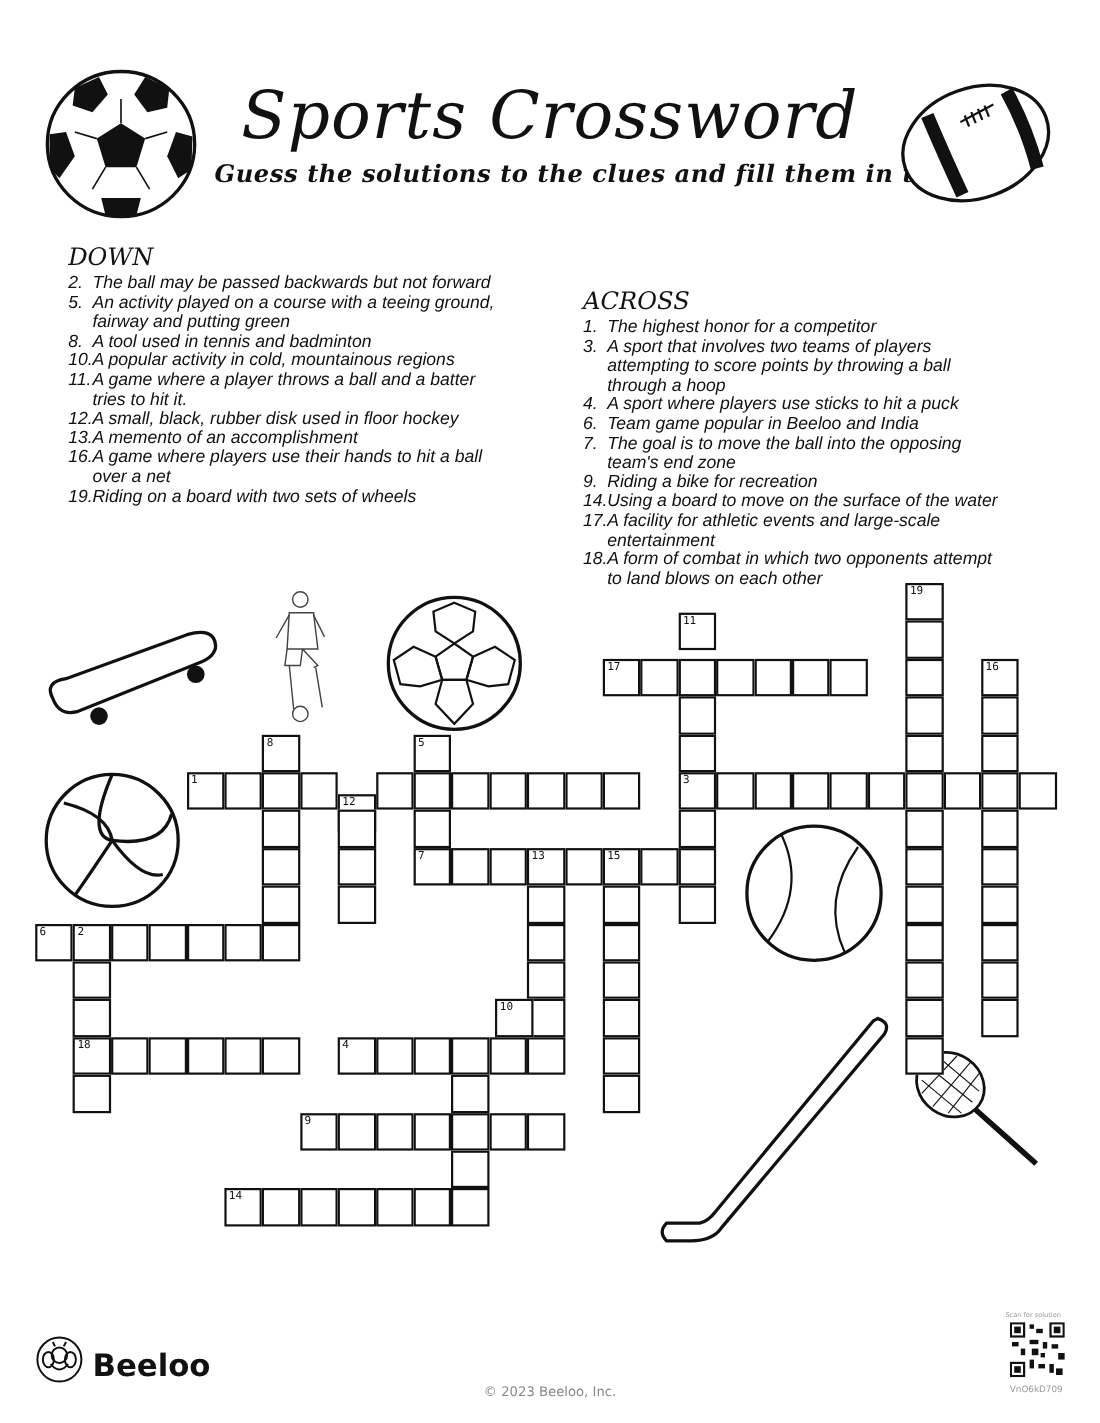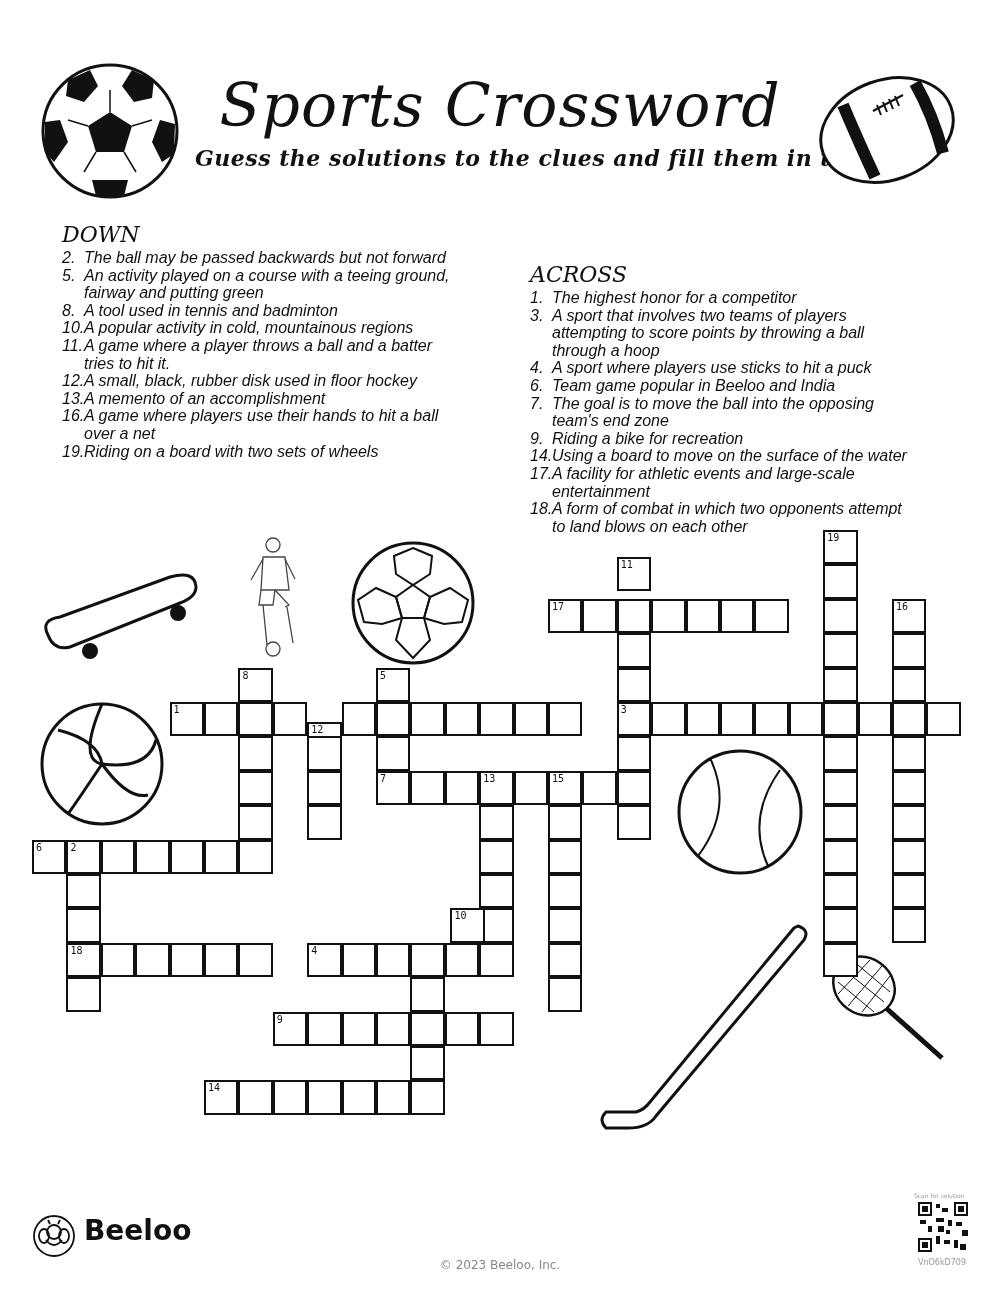--- a/index.html
+++ b/index.html
@@ -6,21 +6,21 @@
   body{width:1000px;height:1294px;position:relative;overflow:hidden;font-family:"DejaVu Serif",serif;color:#111;}
   .title{position:absolute;left:0;width:1000px;top:70px;text-align:center;font-family:"DejaVu Serif",serif;font-style:italic;font-size:60px;letter-spacing:1px;}
   .subtitle{position:absolute;left:195px;top:145px;font-family:"DejaVu Serif",serif;font-style:italic;font-size:22px;font-weight:bold;letter-spacing:0.5px;}
   .clues-col{position:absolute;top:222px;}
   .clues-col h2{margin:0 0 2px 0;font-family:"DejaVu Serif",serif;font-style:italic;font-weight:normal;font-size:22px;}
   .clue{font-family:Liberation Sans, sans-serif;font-style:italic;font-size:16px;line-height:17.6px;padding-left:22px;text-indent:-22px;}
   .clue .num{display:inline-block;width:22px;text-indent:0;}
   .grid{position:absolute;left:32px;top:530px;}
   .cell{position:absolute;width:34.4px;height:34.4px;box-sizing:border-box;border:2px solid #111;background:#fff;}
   .cell .n{position:absolute;left:2px;top:0px;font-family:"DejaVu Sans Mono",monospace;font-size:10px;}
-  .footer-logo{position:absolute;left:32px;top:1214px;display:flex;align-items:flex-start;gap:8px;}
+  .footer-logo{position:absolute;left:32px;top:1214px;display:flex;align-items:flex-end;gap:8px;}
   .footer-logo .brand{font-family:"DejaVu Sans",sans-serif;font-weight:bold;font-size:28px;}
   .copyright{position:absolute;left:0;width:1000px;top:1258px;text-align:center;font-family:"DejaVu Sans",sans-serif;font-size:12px;color:#888;}
   .qr-label{position:absolute;left:914px;top:1192px;font-family:"DejaVu Sans",sans-serif;font-size:6px;color:#999;}
   .qr{position:absolute;left:918px;top:1202px;width:50px;height:50px;}
   .qr-code{position:absolute;left:918px;top:1258px;font-family:"DejaVu Sans",sans-serif;font-size:8px;color:#999;}
   svg{display:block;}
 </style>
 </head>
 <body>
 

